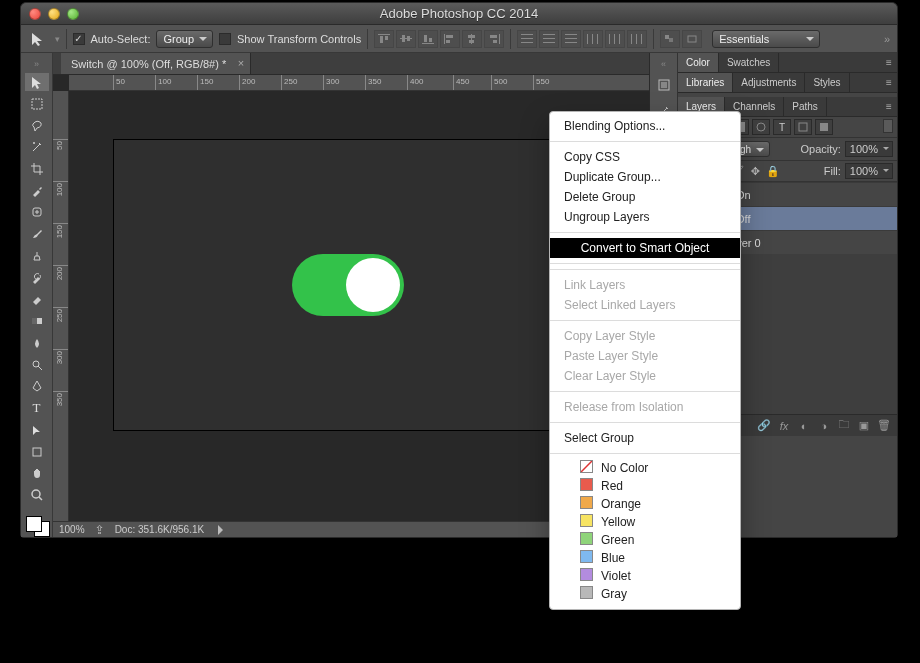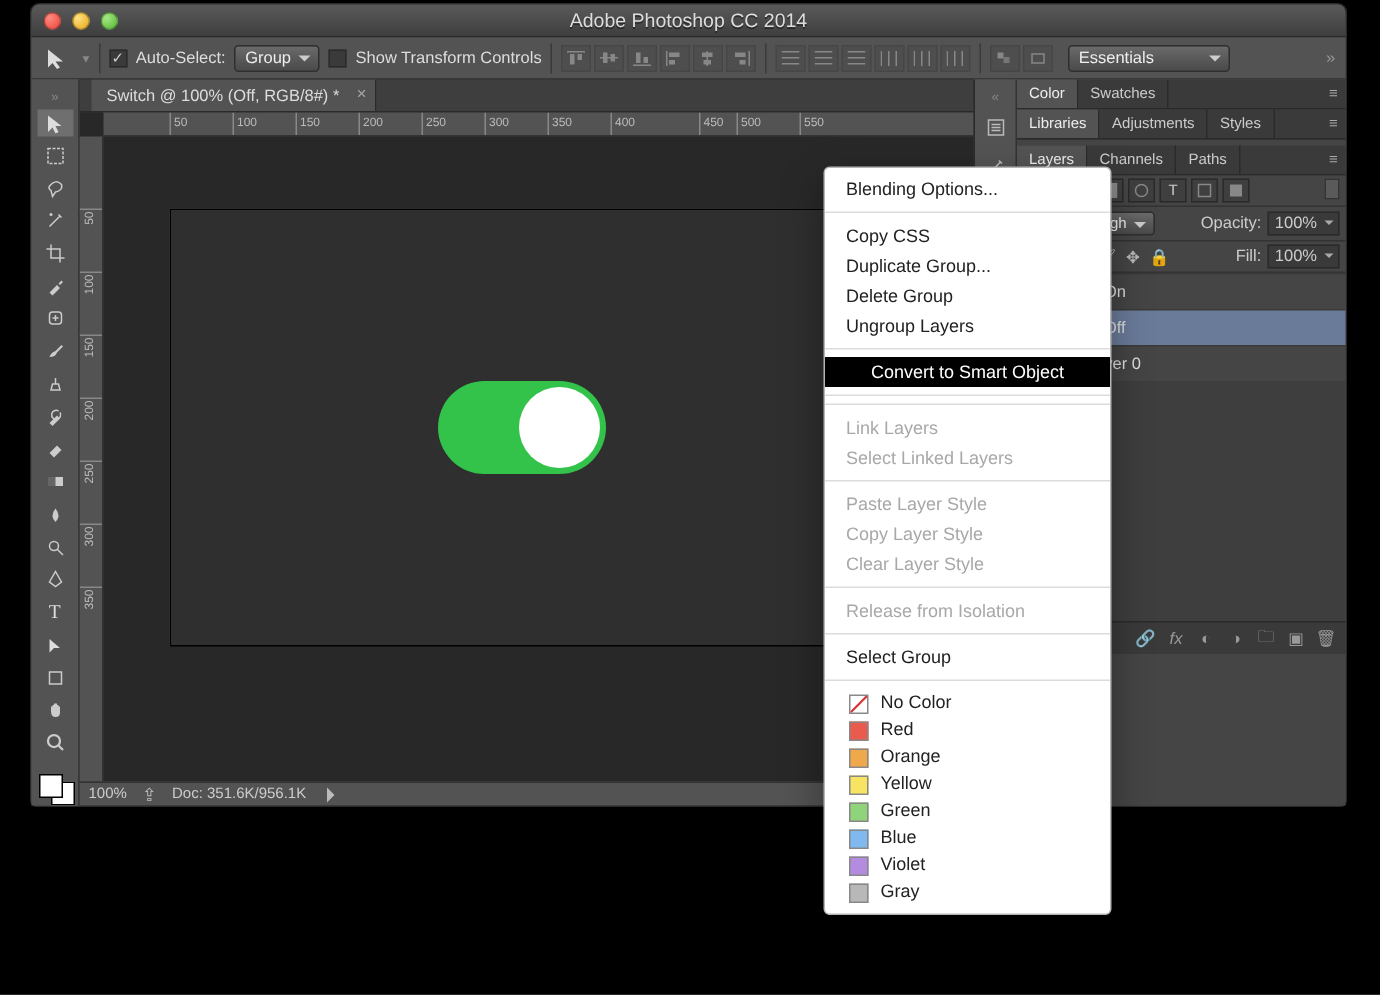--- a/index.html
+++ b/index.html
@@ -147,21 +147,21 @@
     box-shadow: 0 12px 28px rgba(0,0,0,0.35);
     padding: 4px 0 6px;
     color: #222;
     font-size: 12px;
     z-index: 100;
   }
   .context-menu .mi { padding: 2px 14px; white-space:nowrap; line-height:16px;}
   .context-menu .mi.disabled { color:#a8a8a8; }
   .context-menu .mi.highlight { background:#000000; color:#fff;text-align:center; }
   .context-menu .sep { height:1px; background:#dcdcdc; margin:5px 0;}
-  .context-menu .color-row { display:flex; align-items:flex-end; gap:8px; padding:1px 16px; line-height:16px;}
+  .context-menu .color-row { display:flex; align-items:flex-start; gap:8px; padding:1px 30px; line-height:16px;}
   .context-menu .swatch { width:13px; height:13px; border:1px solid #888;}
   .ess-dd { width:108px; }
   svg { display:block; }
 </style>
 </head>
 <body>
 
 <div class="window">
 
   <div class="titlebar">
@@ -437,21 +437,21 @@
           </div>
           <div class="tick" style="left: 254px;">
             <span>300</span>
           </div>
           <div class="tick" style="left: 296px;">
             <span>350</span>
           </div>
           <div class="tick" style="left: 338px;">
             <span>400</span>
           </div>
-          <div class="tick" style="left: 397px;">
+          <div class="tick" style="left: 384px;">
             <span>450</span>
           </div>
           <div class="tick" style="left: 422px;">
             <span>500</span>
           </div>
           <div class="tick" style="left: 464px;">
             <span>550</span>
           </div>
         </div>
       <div class="ruler-v" id="rulerV">
@@ -626,22 +626,22 @@
       <div class="mi">Duplicate Group...</div>
       <div class="mi">Delete Group</div>
       <div class="mi">Ungroup Layers</div>
       <div class="sep"></div>
       <div class="mi highlight">Convert to Smart Object</div>
       <div class="sep"></div>
       <div class="sep"></div>
       <div class="mi disabled">Link Layers</div>
       <div class="mi disabled">Select Linked Layers</div>
       <div class="sep"></div>
+      <div class="mi disabled">Copy Layer Style</div>
       <div class="mi disabled">Paste Layer Style</div>
-      <div class="mi disabled">Copy Layer Style</div>
       <div class="mi disabled">Clear Layer Style</div>
       <div class="sep"></div>
       <div class="mi disabled">Release from Isolation</div>
       <div class="sep"></div>
       <div class="mi">Select Group</div>
       <div class="sep"></div>
       <div class="color-row">
         <span class="swatch" style="background: rgb(255, 255, 255);">
           <svg width="11" height="11">
             <line x1="0" y1="11" x2="11" y2="0" stroke="#d33" stroke-width="1.5"></line>

